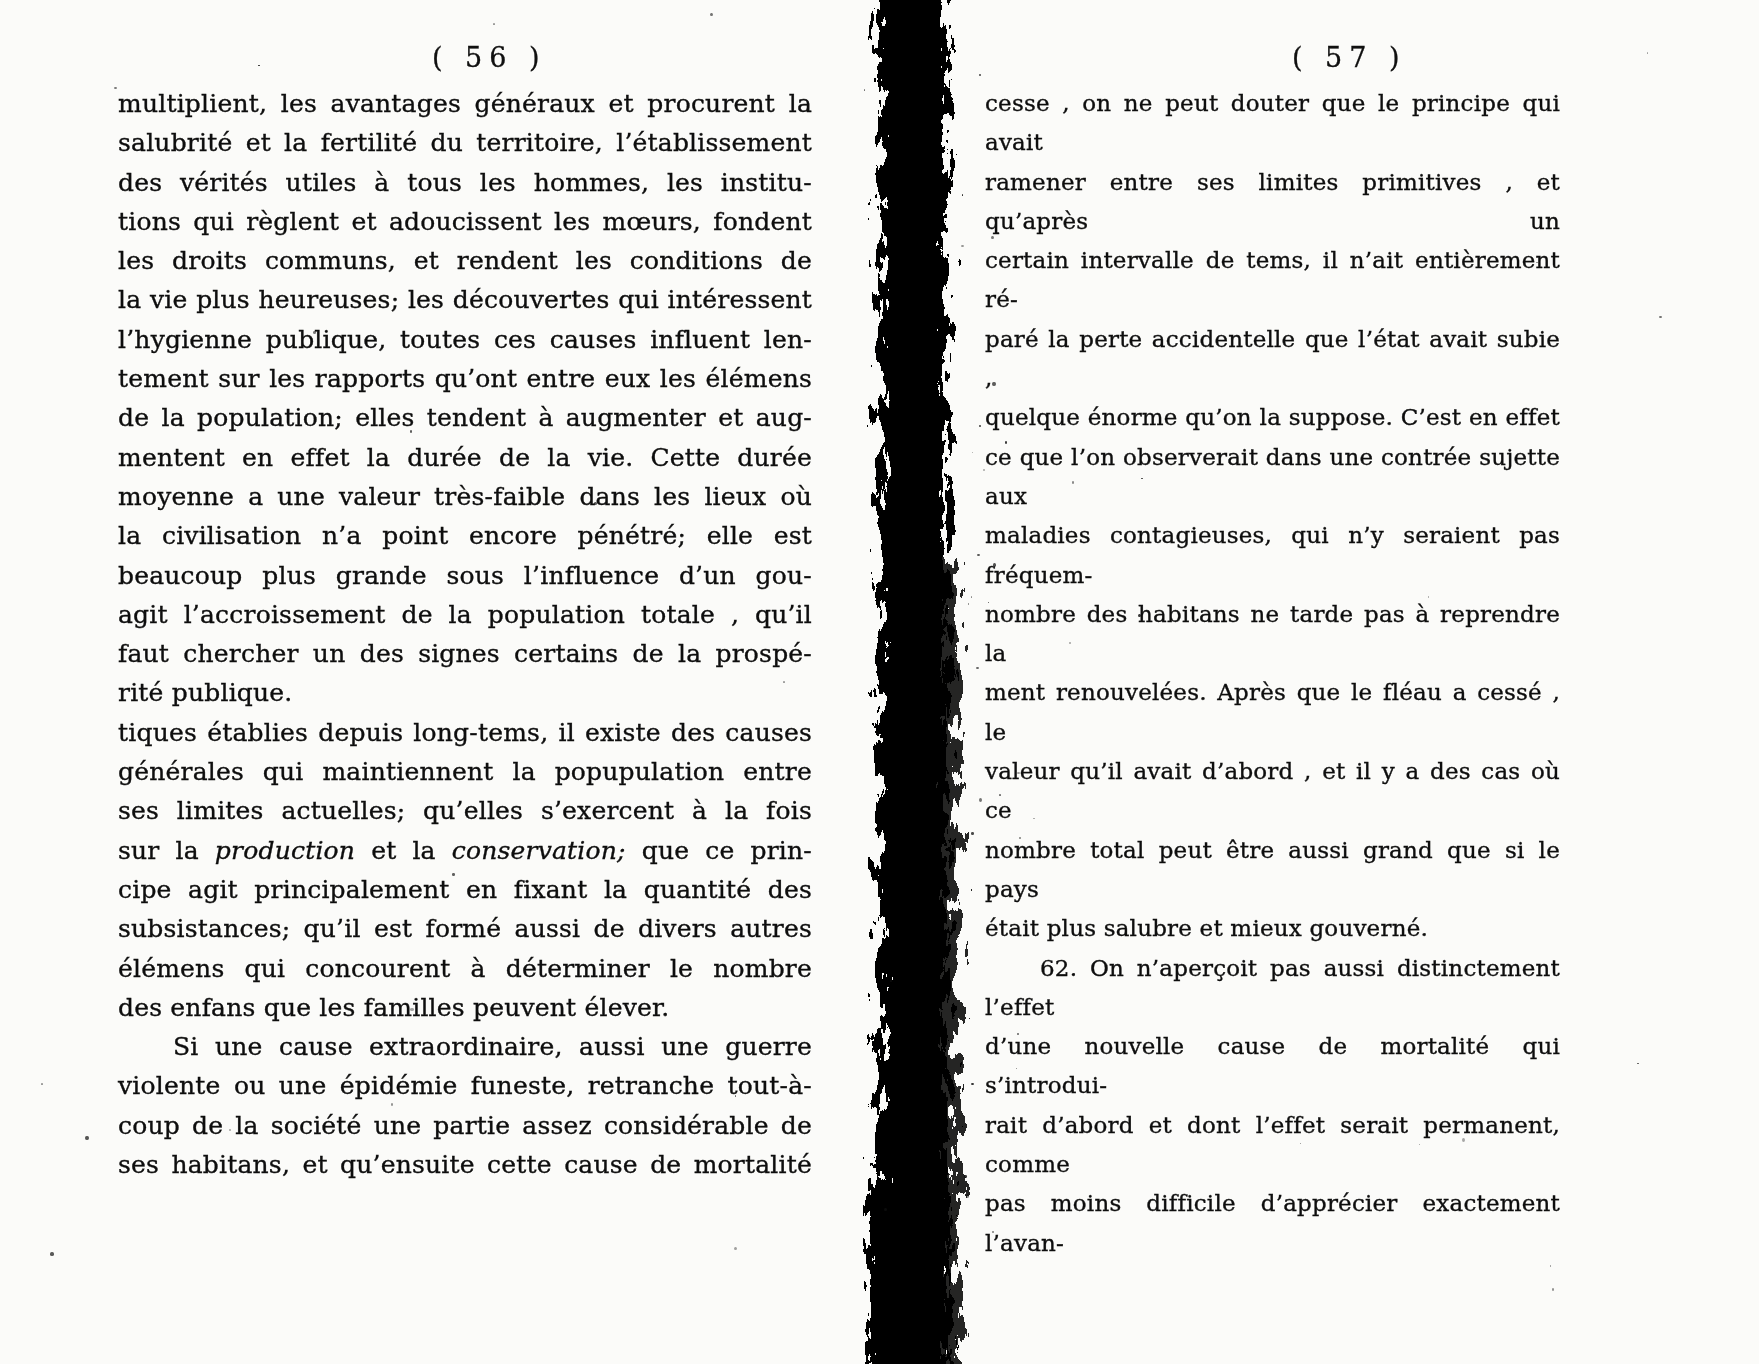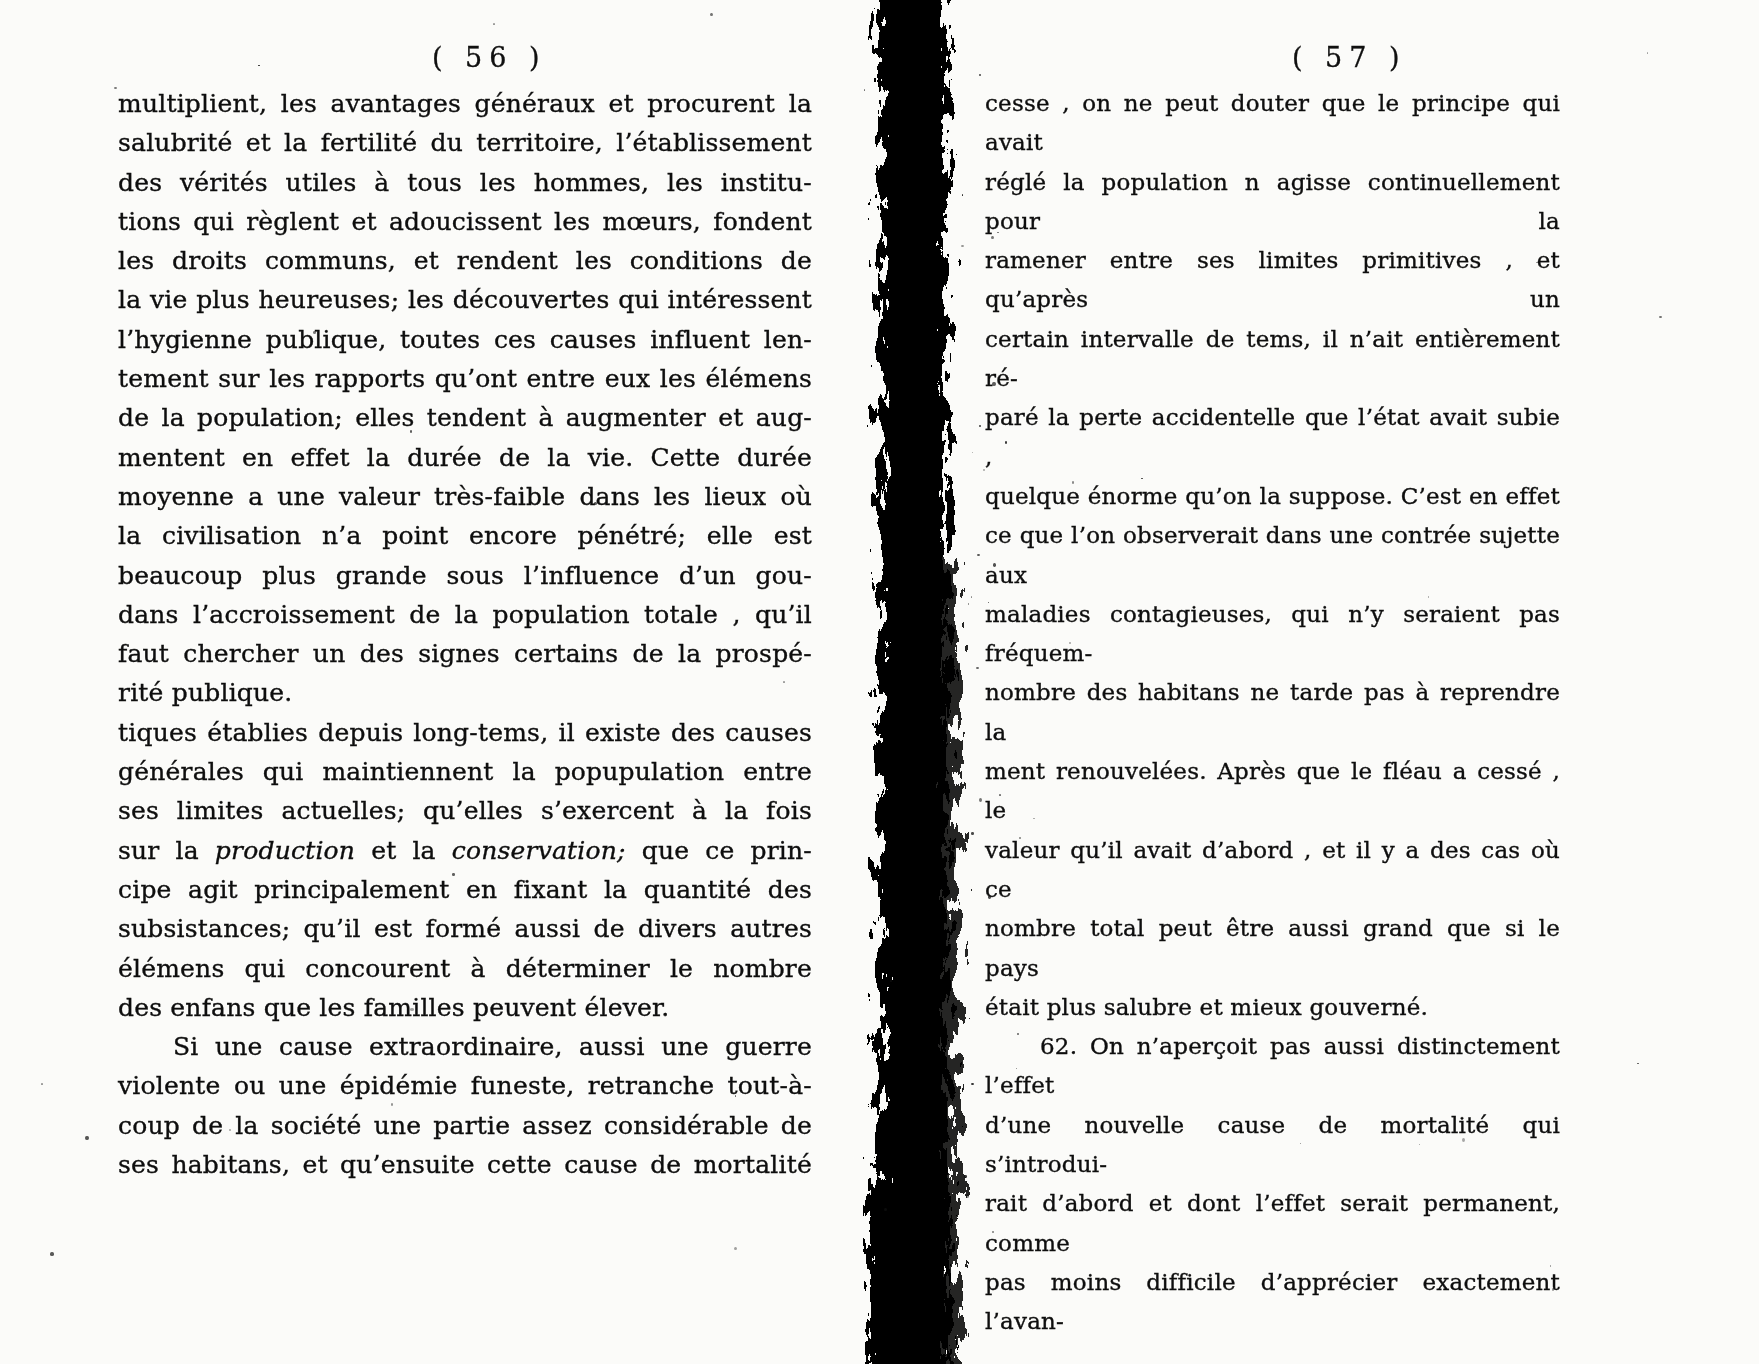--- a/index.html
+++ b/index.html
@@ -43,21 +43,21 @@
       <div class="line"><span>tions qui règlent et adoucissent les mœurs, fondent</span></div>
       <div class="line"><span>les droits communs, et rendent les conditions de</span></div>
       <div class="line"><span>la vie plus heureuses; les découvertes qui intéressent</span></div>
       <div class="line"><span>l’hygienne publique, toutes ces causes influent len-</span></div>
       <div class="line"><span>tement sur les rapports qu’ont entre eux les élémens</span></div>
       <div class="line"><span>de la population; elles tendent à augmenter et aug-</span></div>
       <div class="line"><span>mentent en effet la durée de la vie. Cette durée</span></div>
       <div class="line"><span>moyenne a une valeur très-faible dans les lieux où</span></div>
       <div class="line"><span>la civilisation n’a point encore pénétré; elle est</span></div>
       <div class="line"><span>beaucoup plus grande sous l’influence d’un gou-</span></div>
-      <div class="line"><span>dans l’accroissement de la population totale , qu’il</span></div>
+      <div class="line"><span>agit l’accroissement de la population totale , qu’il</span></div>
       <div class="line"><span>faut chercher un des signes certains de la prospé-</span></div>
       <div class="line last"><span>rité publique.</span></div>
       <div class="line"><span>tiques établies depuis long-tems, il existe des causes</span></div>
       <div class="line"><span>générales qui maintiennent la popupulation entre</span></div>
       <div class="line"><span>ses limites actuelles;  qu’elles s’exercent à la fois</span></div>
       <div class="line"><span>sur la </span><span class="it">production</span><span> et la </span><span class="it">conservation;</span><span> que ce prin-</span></div>
       <div class="line"><span>cipe agit principalement en fixant la quantité des</span></div>
       <div class="line"><span>subsistances; qu’il est formé aussi de divers autres</span></div>
       <div class="line"><span>élémens qui concourent à déterminer le nombre</span></div>
       <div class="line last"><span>des enfans que les familles peuvent élever.</span></div>
@@ -65,21 +65,20 @@
       <div class="line"><span>violente ou une épidémie funeste, retranche tout-à-</span></div>
       <div class="line"><span>coup de la société une partie assez considérable de</span></div>
       <div class="line"><span>ses habitans, et qu’ensuite cette cause de mortalité</span></div>
     </div>
 </div>
 
 <div class="page">
   <div class="page-number" style="left:1292px;">( 57 )</div>
   <div class="text-block" id="right-text">
       <div class="line"><span>cesse ,  on ne peut douter que le principe qui avait</span></div>
-      <div class="line"><span>réglé la population n agisse continuellement pour la</span></div>
       <div class="line"><span>ramener entre ses limites primitives , et qu’après un</span></div>
       <div class="line"><span>certain intervalle de tems, il n’ait entièrement ré-</span></div>
       <div class="line"><span>paré la perte accidentelle que l’état avait subie ,</span></div>
       <div class="line"><span>quelque énorme qu’on la suppose. C’est en effet</span></div>
       <div class="line"><span>ce que l’on observerait dans une contrée sujette aux</span></div>
       <div class="line"><span>maladies contagieuses, qui n’y seraient pas fréquem-</span></div>
       <div class="line"><span>nombre des habitans ne tarde pas à reprendre la</span></div>
       <div class="line"><span>ment renouvelées. Après que le fléau a cessé ,  le</span></div>
       <div class="line"><span>valeur qu’il avait d’abord , et il y a des cas où ce</span></div>
       <div class="line"><span>nombre total peut être aussi grand que si le pays</span></div>

